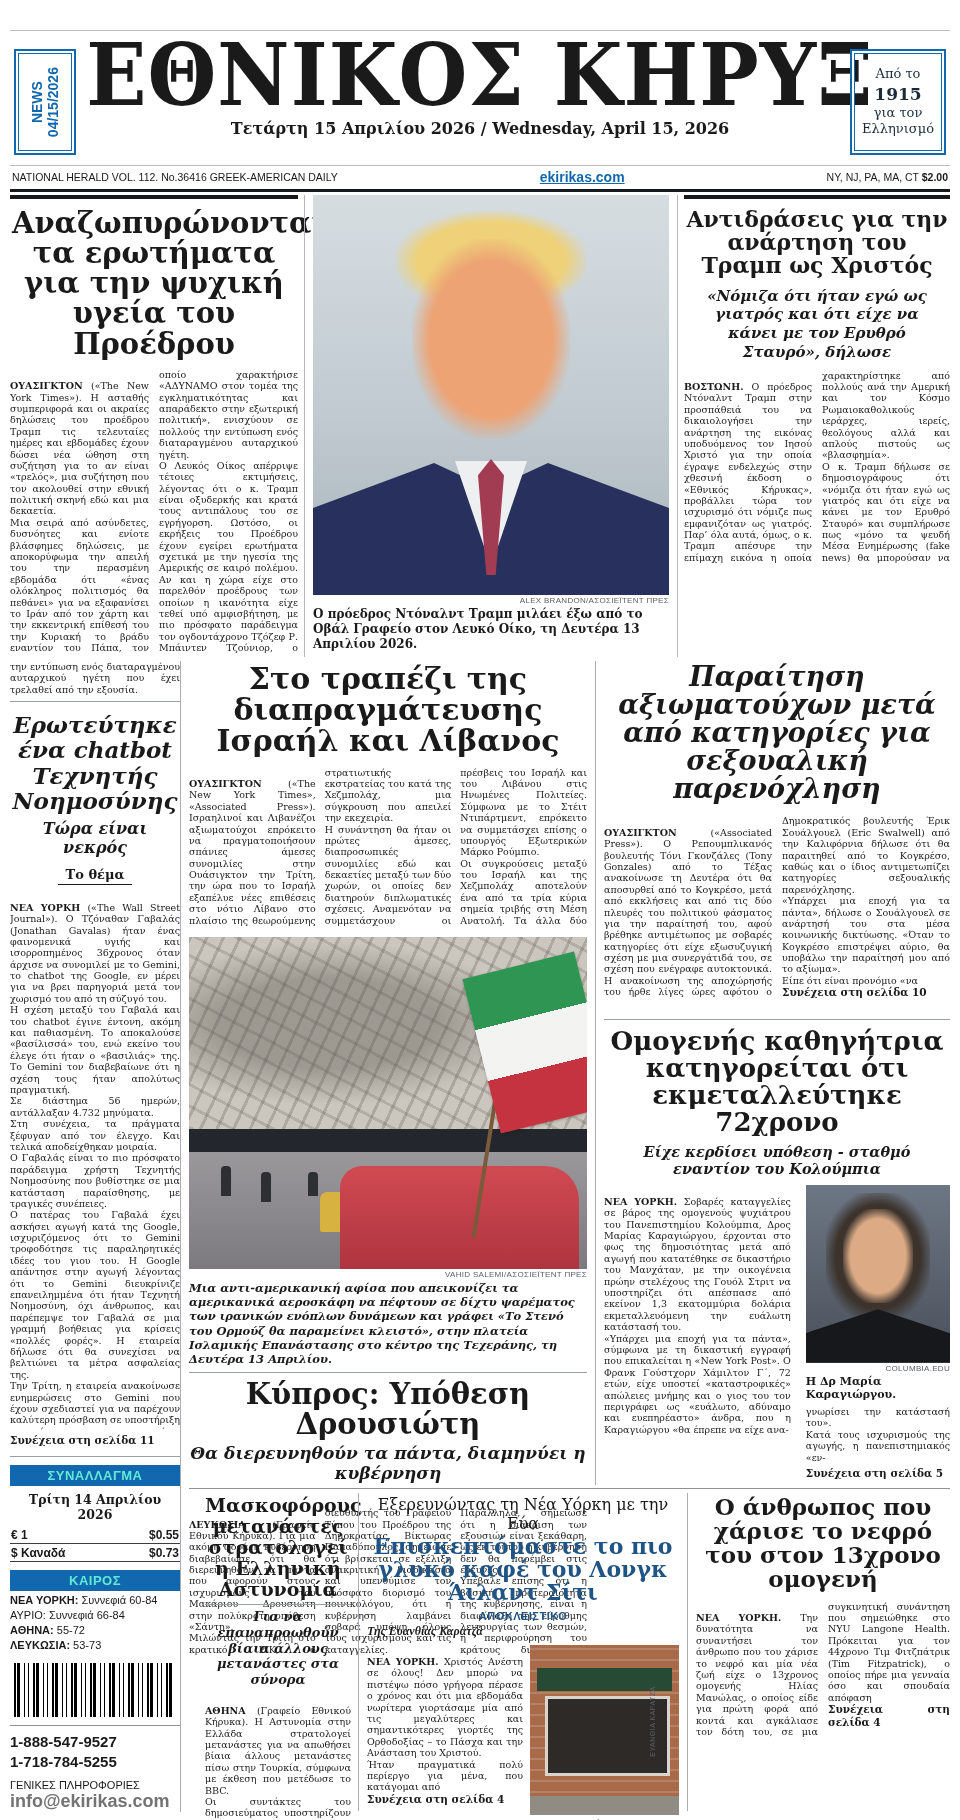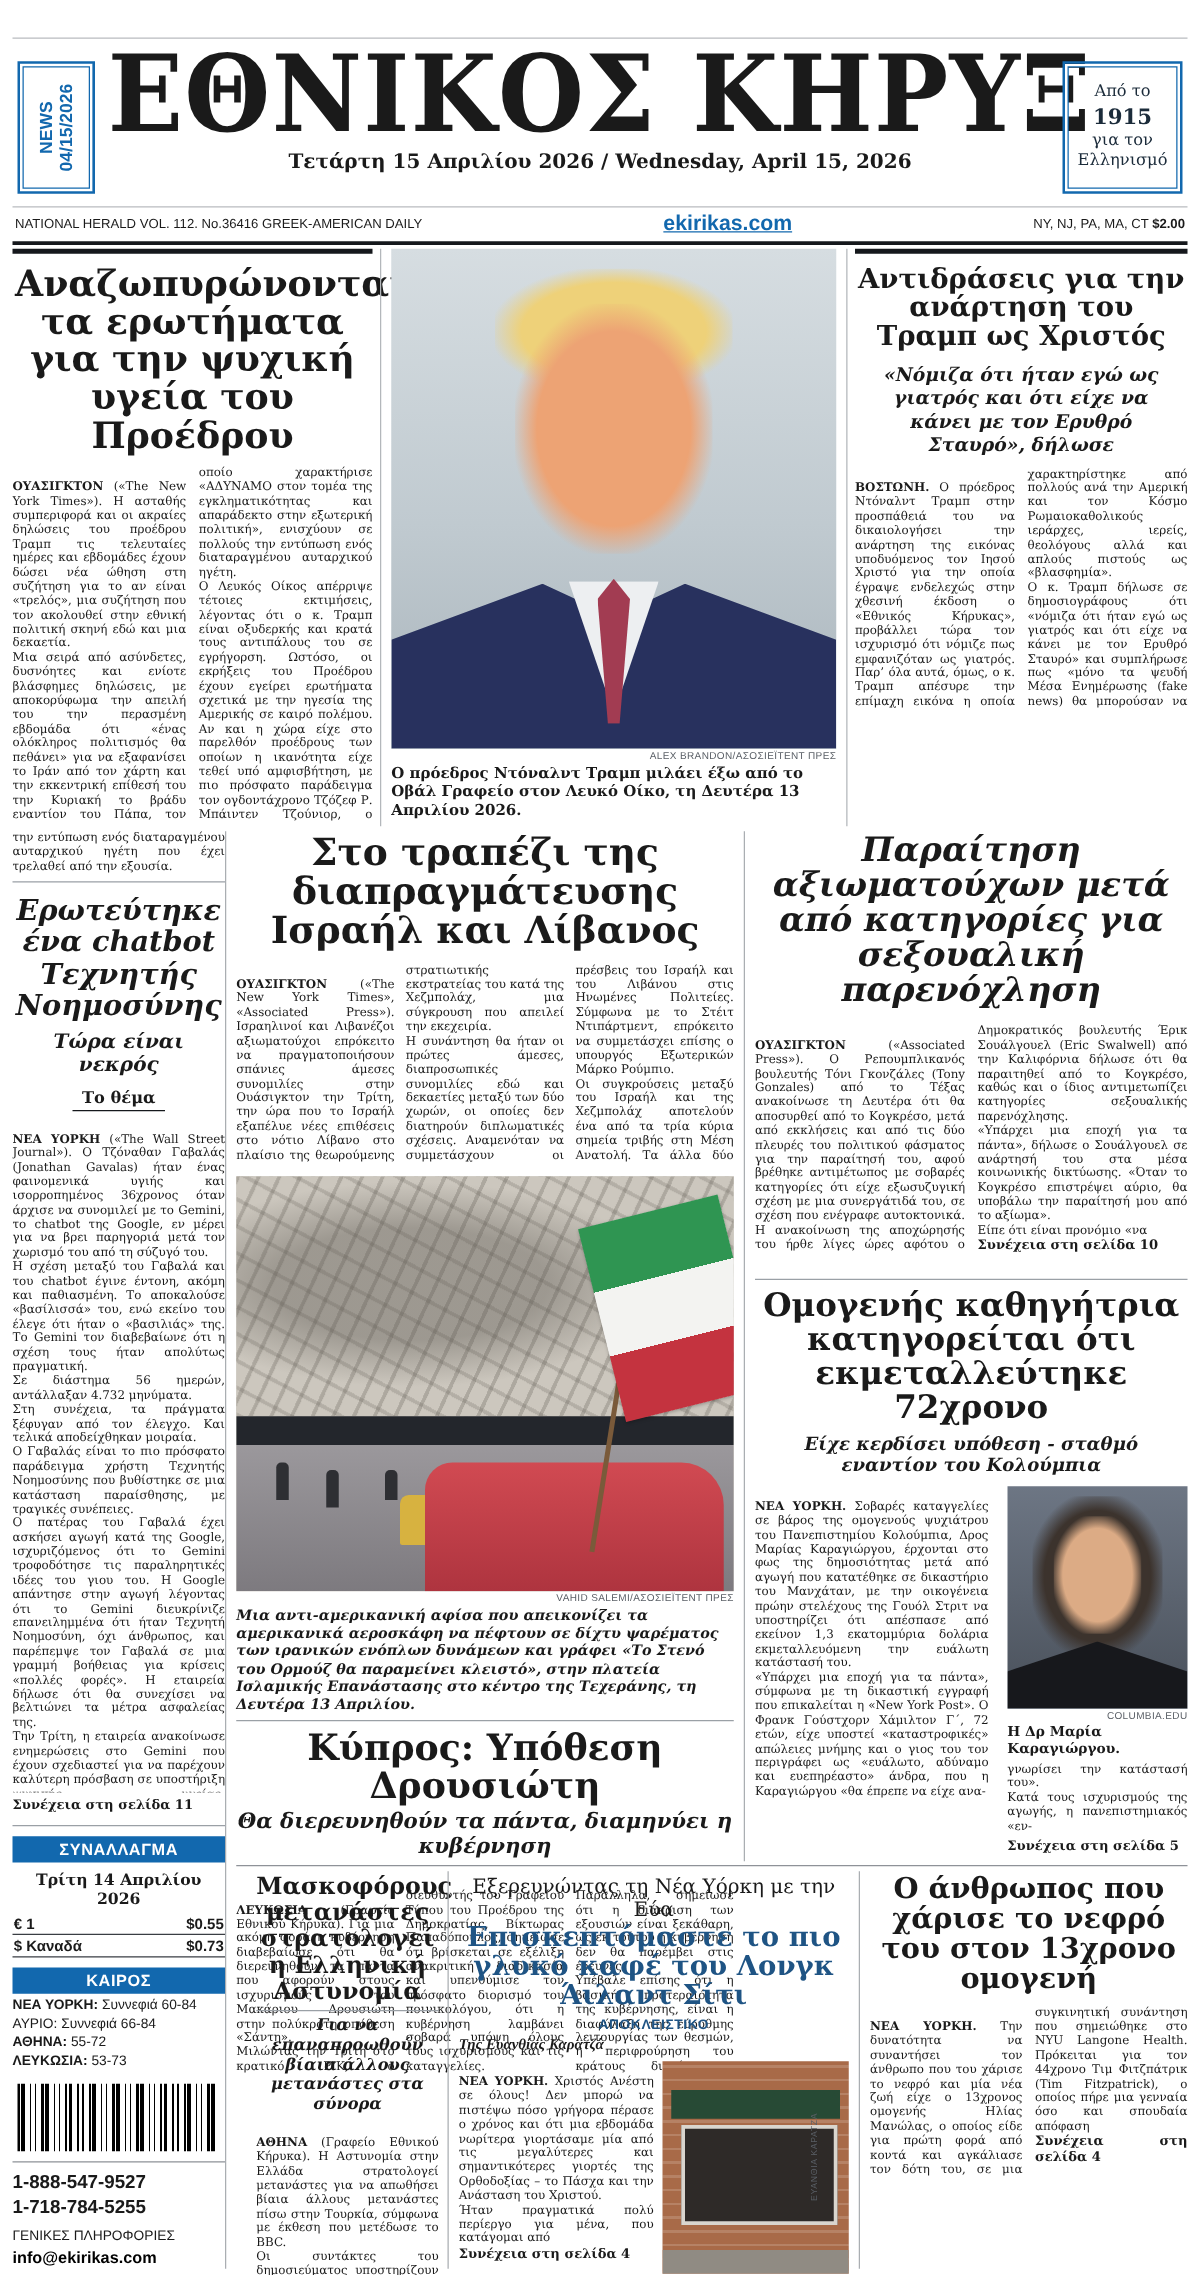--- a/index.html
+++ b/index.html
@@ -20,21 +20,21 @@
              font-size:13px;line-height:1.3;color:#1b2b3a;}
   .since-box .big{font-weight:bold;font-size:17px;}
   .mast-title{text-align:center;font-weight:bold;font-size:76px;line-height:1;
               letter-spacing:1px;transform:scale(1.04,1.12);transform-origin:50% 40%;
               margin-top:6px;font-family:"DejaVu Serif", serif;}
   .mast-date{text-align:center;font-weight:bold;font-size:16px;margin-top:6px;}
   
   .info-row{border-top:1px solid #b9bcc0;display:flex;justify-content:space-between;
             align-items:center;padding:3px 2px 4px 2px;font-family:"Liberation Sans",sans-serif;
             font-size:10.5px;}
-  .info-center{color:#1268ae;font-weight:bold;font-size:17px;}
+  .info-center{color:#1268ae;font-weight:bold;font-size:14px;}
   .rule-black{border-top:3px solid #15181c;}
   
   .hl{font-weight:bold;text-align:center;line-height:1.04;}
   .flow{white-space:pre-line;text-align:justify;font-size:9.5px;line-height:1.2;}
   .dl{font-weight:bold;}
   .cont{font-weight:bold;font-size:10.5px;margin-top:4px;}
   .credit{font-family:"Liberation Sans",sans-serif;font-size:8px;color:#5a5f66;text-align:right;
           letter-spacing:.3px;margin-top:1px;}
   .caption{font-weight:bold;font-size:12px;line-height:1.25;margin-top:2px;}
   .subhead{font-style:italic;font-weight:bold;text-align:center;}
@@ -141,33 +141,33 @@
   .c-awning{top:14%;left:5%;width:90%;height:13%;background:#274a35;}
   .c-window{top:30%;left:10%;width:80%;height:44%;background:#2e2a28;border:3px solid #d9d5ce;}
   .c-side{bottom:0;left:0;width:100%;height:11%;background:#908b83;}
   .vcredit{position:absolute;right:-9px;top:30%;transform:rotate(-90deg);transform-origin:center;
            font-family:"Liberation Sans",sans-serif;font-size:7px;color:#5a5f66;letter-spacing:.5px;}
   .eva-caption{font-weight:bold;font-size:11.5px;line-height:1.25;margin-top:3px;}
   .kidney-col{flex:1;padding-left:8px;}
   .kidney-hl{font-size:23px;margin:2px 0 10px;}
   .kidney-body{height:150px;overflow:hidden;column-count:2;column-gap:10px;}
   
-  .sb-bar{background:#1268ae;color:#ffffff;font-family:"Liberation Sans",sans-serif;font-weight:bold;
+  .sb-bar{background:#1268ae;color:#5eead4;font-family:"Liberation Sans",sans-serif;font-weight:bold;
           text-align:center;font-size:13px;padding:3px 0;letter-spacing:.5px;}
   .sb-date{font-weight:bold;text-align:center;font-size:12.5px;margin:6px 0 4px;}
   .fx-row{display:flex;justify-content:space-between;font-family:"Liberation Sans",sans-serif;
           font-size:12px;font-weight:bold;border-bottom:1.5px solid #3a3e44;padding:2px 1px 1px;}
   .wx-line{font-family:"Liberation Sans",sans-serif;font-size:11px;margin-top:3px;}
   .wx-line .wl{font-weight:bold;}
   .barcode{height:54px;margin:12px 4px 4px;background:
      repeating-linear-gradient(90deg,#000 0 2px,#fff 2px 3px,#000 3px 6px,#fff 6px 10px,#000 10px 11px,#fff 11px 14px,#000 14px 15px,#fff 15px 19px);}
   .bc-rule{border-top:1px solid #8e9298;margin:8px 0 6px;}
   .phone{font-family:"Liberation Sans",sans-serif;font-weight:bold;font-size:15px;line-height:1.3;}
   .geninfo{font-family:"Liberation Sans",sans-serif;font-size:11px;margin-top:8px;}
-  .email{font-family:"Liberation Sans",sans-serif;font-weight:bold;font-size:13px;color:#000000;text-decoration:none;}
+  .email{font-family:"Liberation Sans",sans-serif;font-weight:bold;font-size:18px;color:#737373;text-decoration:none;}
 </style>
 </head>
 <body>
 
 <div class="page">
 
   <div class="topline"></div>
   <div class="masthead">
     <div class="news-box">
       <div class="news-rot">

